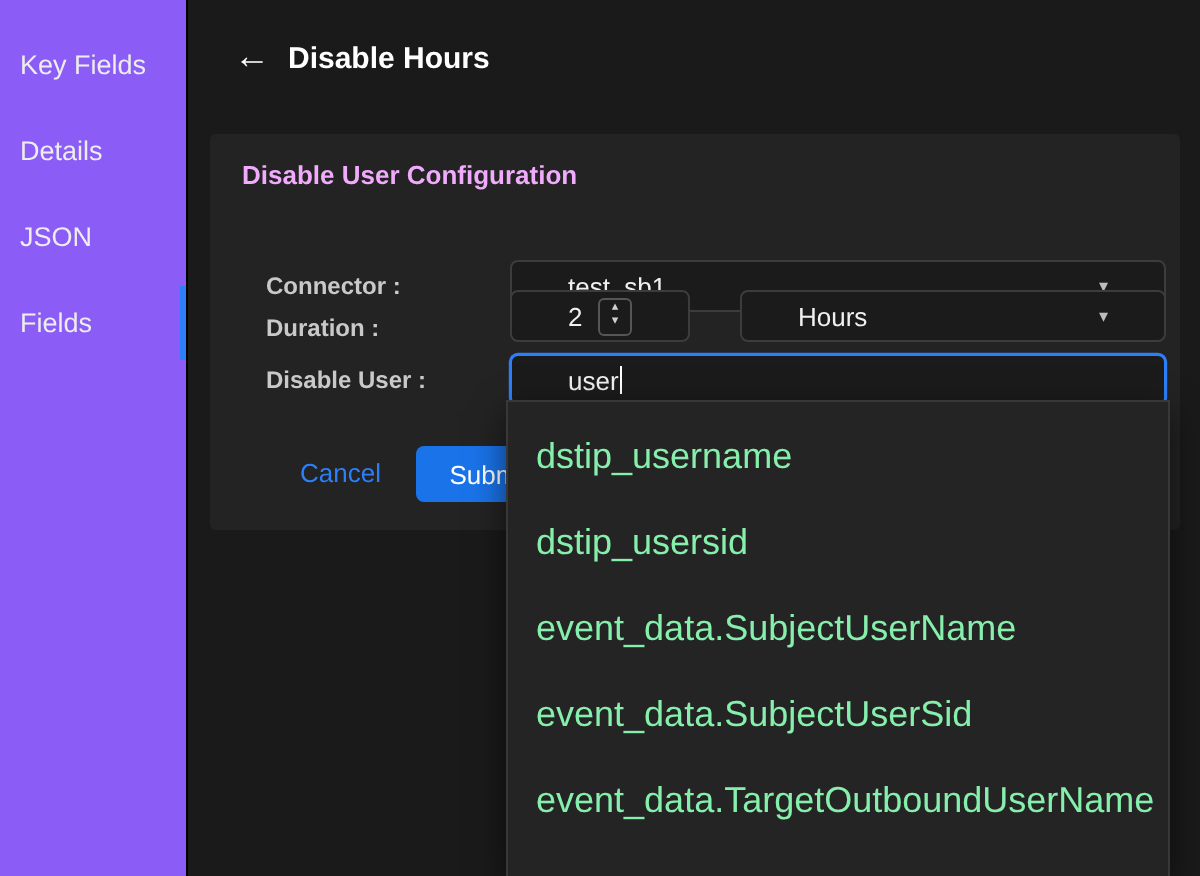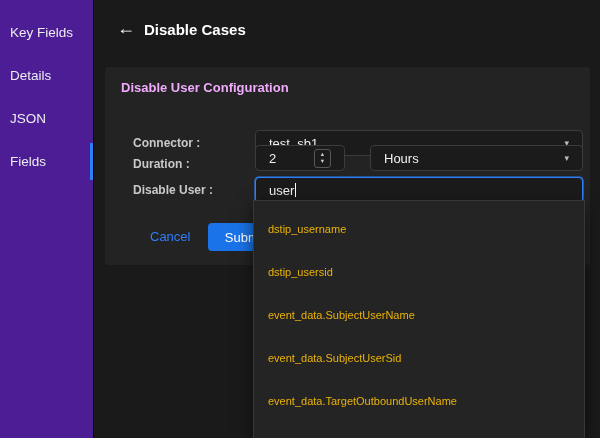--- a/index.html
+++ b/index.html
@@ -2,61 +2,61 @@
 <html><head>
 <meta charset="utf-8">
 <style>
   * { margin:0; padding:0; box-sizing:border-box; }
   html,body { width:600px; height:438px; background:#111; }
   body { font-family:"Liberation Sans", sans-serif; }
   .app { position:relative; width:600px; height:438px; background:#1a1a1a; overflow:hidden; }
 
   
   .sidebar { position:absolute; left:0; top:0; width:94px; height:100%;
-             background:#4c1d95; border-right:1px solid #000; padding-top:11px; }
+             background:#8b5cf6; border-right:1px solid #000; padding-top:11px; }
   .side-item { position:relative; height:43px; display:flex; align-items:center;
                padding-left:10px; font-size:13.5px; color:#ededed; cursor:pointer; }
   .active-bar { position:absolute; right:0; top:3px; width:3px; height:37px; background:#2d7ff9; }
 
   
   .back { position:absolute; left:117px; top:18px; font-size:18px; font-weight:bold;
           color:#fff; cursor:pointer; line-height:1.2; }
   .page-title { position:absolute; left:144px; top:21px; font-size:15px; font-weight:700; color:#fff; }
 
   
   .panel { position:absolute; left:105px; top:67px; width:485px; height:198px;
            background:#232323; border-radius:3px; }
   .panel-title { position:absolute; left:16px; top:13px; font-size:13px; color:#f0abfc;text-align:center; }
   .row { position:absolute; left:28px; right:7px; height:26px; display:flex; align-items:center; }
   .row1 { top:63px; } .row2 { top:78px;align-items:flex-end; } .row3 { top:110px; }
   .lbl { width:122px; font-size:12px; font-weight:700; color:#c9c9c9; flex:none; }
 
   .ctrl { background:#1b1b1b; border:1px solid #3c3c3c; border-radius:4px; height:26px;
-          color:#f0f0f0; font-size:13px; display:flex; align-items:center; padding:0 13px; }
+          color:#f0f0f0; font-size:13px; display:flex; align-items:center; padding:0 28px; }
   .select { flex:1; cursor:pointer; }
   .chev { margin-left:auto; color:#bdbdbd; font-size:9px; line-height:1; }
   .num { width:90px; flex:none; margin-right:25px; }
   .stepper { margin-left:auto; width:17px; height:19px; border:1px solid #565656; border-radius:3px;
              display:flex; flex-direction:column; align-items:center; justify-content:center;
              color:#cfcfcf; font-size:6.5px; line-height:1.05; cursor:pointer; }
   .text-input { flex:1; border-color:#2d7ff9; box-shadow:0 0 0 0.6px #2d7ff9; }
   .caret { display:inline-block; width:1px; height:14px; background:#fff; margin-left:1px; }
 
   .cancel { position:absolute; left:45px; top:162px; font-size:13px; color:#2d7ff9; cursor:pointer; }
   .submit { position:absolute; left:103px; top:156px; width:74px; height:28px;
             background:#1a73e8; border:none; border-radius:4px; color:#fff; font-size:13px;
             display:flex; align-items:center; justify-content:center; cursor:pointer;
             overflow:hidden; white-space:nowrap; }
 
   
   .dropdown { position:absolute; left:253px; top:200px; width:332px; bottom:0;
               background:#242424; border:1px solid #383838; border-bottom:none;
               box-shadow:0 6px 16px rgba(0,0,0,.55); padding-top:6px; z-index:10; }
   .ac-item { height:43px; display:flex; align-items:center; padding-left:14px;
-             font-size:11px; color:#eab308; cursor:pointer; }
+             font-size:18px; color:#86efac; cursor:pointer; }
 </style>
 </head>
 <body>
 
 <div class="app">
 
   <aside class="sidebar">
     <div class="side-item">
       <span>Key Fields</span>
     </div>
@@ -66,21 +66,21 @@
     <div class="side-item">
       <span>JSON</span>
     </div>
     <div class="side-item">
       <span>Fields</span>
       <span class="active-bar"></span>
     </div>
   </aside>
 
   <span class="back">←</span>
-  <h1 class="page-title">Disable Cases</h1>
+  <h1 class="page-title">Disable Hours</h1>
 
   <section class="panel">
     <h2 class="panel-title">Disable User Configuration</h2>
 
     <div class="row row1">
       <span class="lbl">Connector :</span>
       <div class="ctrl select">
         <span>test_sb1</span>
         <span class="chev">▾</span>
       </div>

